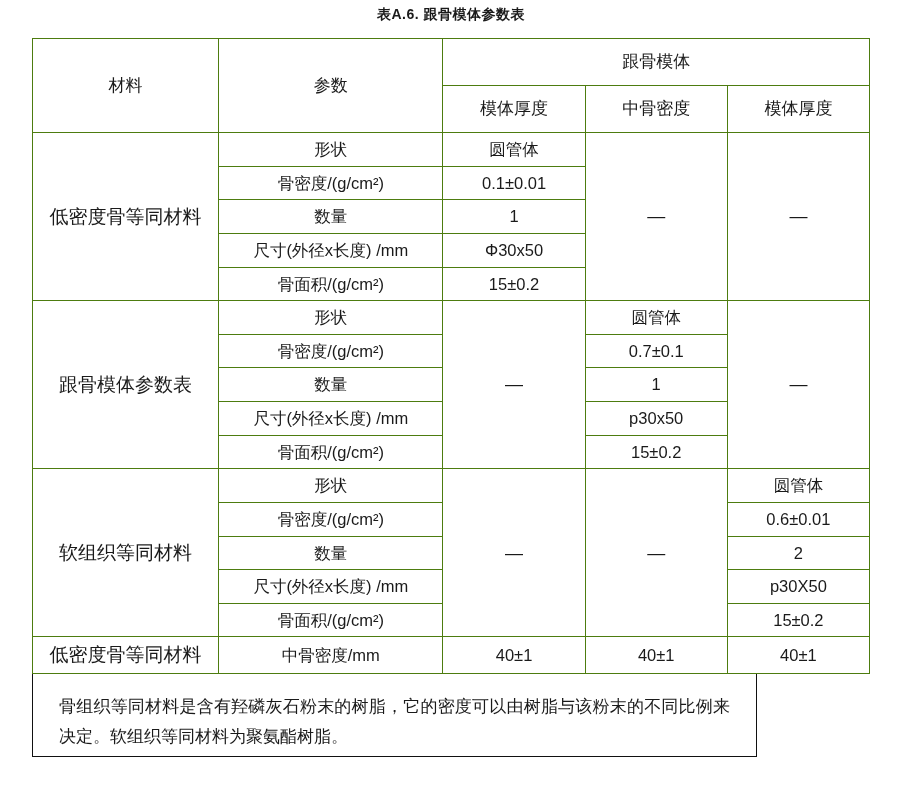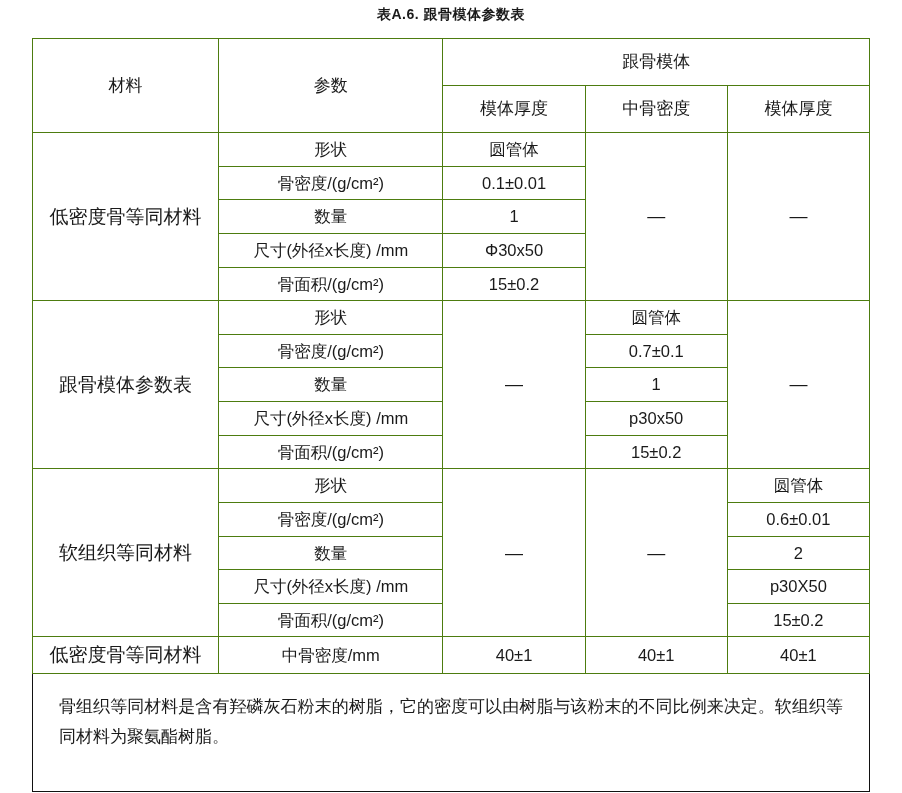--- a/index.html
+++ b/index.html
@@ -67,25 +67,25 @@
     font-size: 19px;
   }
   .dash {
     font-size: 18px;
   }
   .thick-top > td {
     border-top: 1.6px solid #111;
   }
   .note-box {
     margin: 0 32px;
-    width: 838px;
+    width: 725px;
     box-sizing: border-box;
     border: 1.6px solid #111;
     border-top: none;
-    padding: 18px 26px 39px 26px;
+    padding: 18px 26px 4px 26px;
     font-size: 17px;
     line-height: 1.75;
     text-align: justify;
   }
 </style>
 </head>
 <body>
 
 <div class="page">
 

